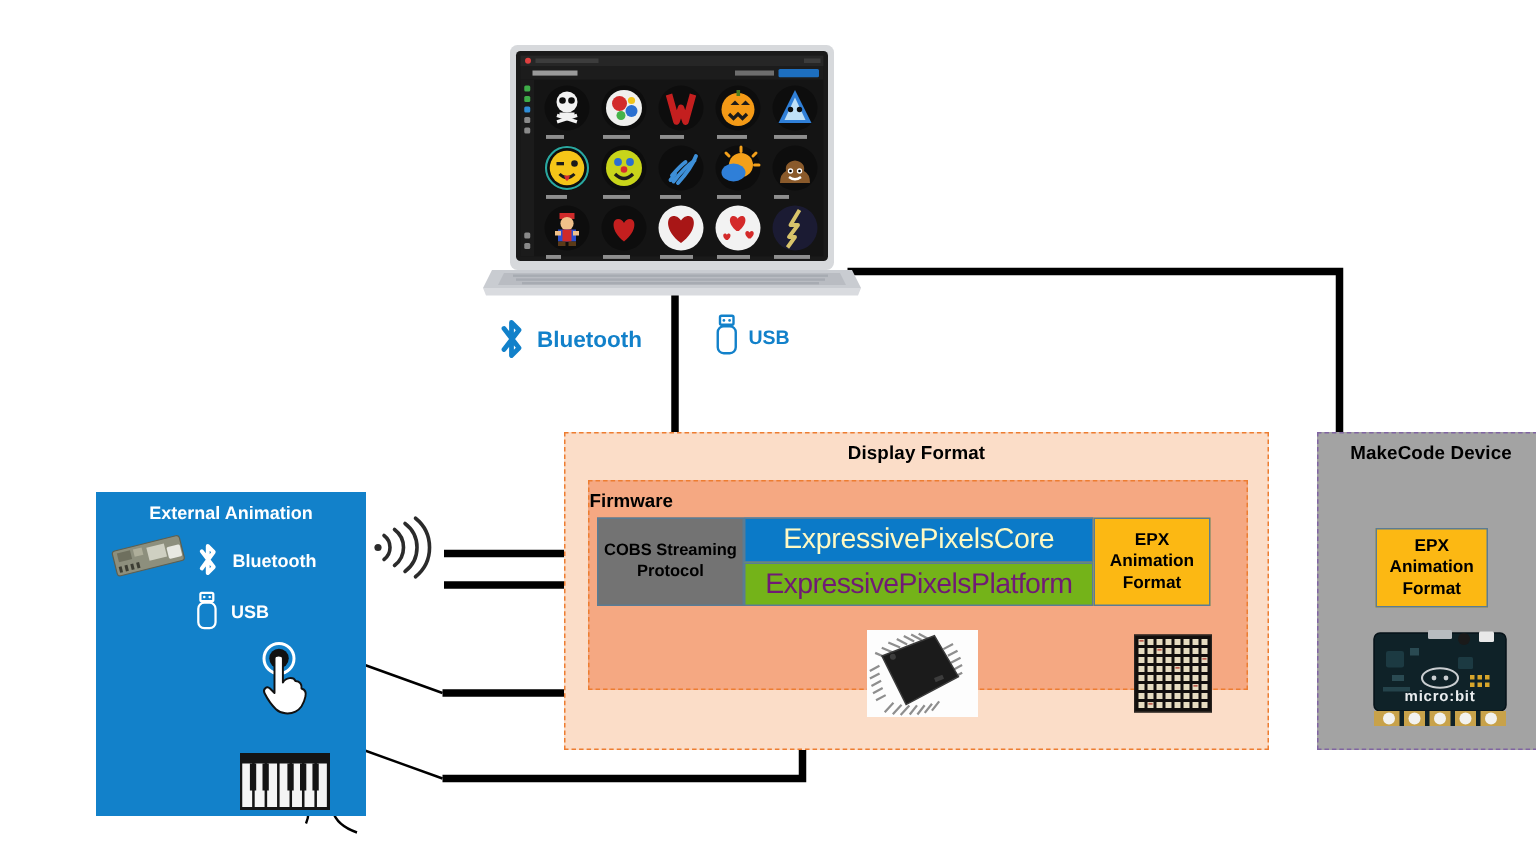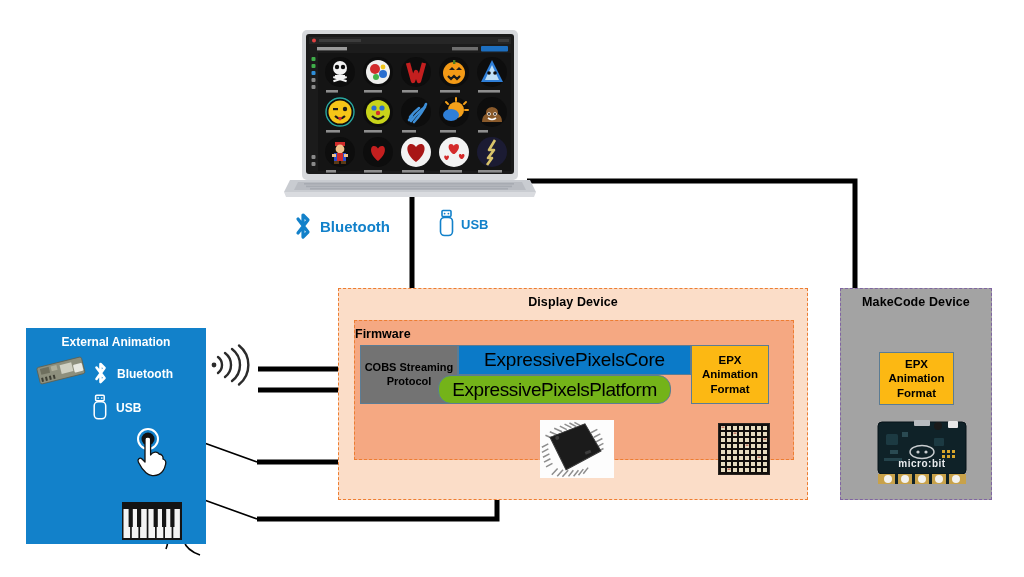--- a/index.html
+++ b/index.html
@@ -1,41 +1,41 @@
 <!DOCTYPE html>
 <html><head>
 <meta charset="utf-8">
 <style>
   html,body{margin:0;padding:0;background:#ffffff;}
   body{width:1024px;height:577px;position:relative;overflow:hidden;
        font-family:"Liberation Sans","DejaVu Sans",sans-serif;color:#000;}
-  #canvas{position:absolute;inset:0;width:832px;height:577px;}
+  #canvas{position:absolute;inset:0;width:832px;height:577px;margin-left:38px;}
   .abs{position:absolute;box-sizing:border-box;}
 
   
   .display-device{left:338px;top:288px;width:470px;height:212px;
       background:#FBDDC8;border:1.5px dashed #ED7D31;}
   .firmware{left:354px;top:320px;width:440px;height:140px;
       background:#F5A882;border:1.5px dashed #ED7D31;}
   .makecode-device{left:840px;top:288px;width:152px;height:212px;
       background:#a3a3a3;border:1.5px dashed #8064A2;}
   .device-title{width:100%;text-align:center;font-size:12.5px;font-weight:bold;
       padding-top:6px;letter-spacing:.1px;}
   .firmware-title{width:100%;text-align:left;font-size:12.5px;font-weight:bold;
       padding-top:6px;}
 
   
   .blk{position:absolute;box-sizing:border-box;border:1px solid #5B7C94;
        display:flex;align-items:center;justify-content:center;text-align:center;}
   .cobs{left:360px;top:345px;width:98px;height:59px;background:#737373;
         font-size:11px;font-weight:bold;line-height:1.25;padding:0 3px;}
   .core{left:458px;top:345px;width:233px;height:30px;background:#0B7AC8;
-        font-size:19px;color:#000000;letter-spacing:-.2px;}
-  .platform{left:438px;top:375px;width:233px;height:29px;background:#74B319;
-        font-size:19px;color:#000000;letter-spacing:-.4px;border-radius:13px;}
+        font-size:19px;color:#fef9c3;letter-spacing:-.2px;}
+  .platform{left:458px;top:375px;width:233px;height:29px;background:#74B319;
+        font-size:19px;color:#701a75;letter-spacing:-.4px;}
   .epx-fw{left:691px;top:345px;width:78px;height:59px;background:#FCB813;
         font-size:11.5px;font-weight:bold;line-height:1.25;padding:0 2px;}
   .epx-mc{left:879px;top:352px;width:75px;height:53px;background:#FCB813;
         font-size:11.5px;font-weight:bold;line-height:1.25;padding:0 2px;}
 
   
   .external{left:26px;top:328px;width:180px;height:216px;background:#1281CA;}
   .external .ext-title{width:100%;text-align:center;color:#fff;font-size:12px;
       font-weight:bold;padding-top:7px;}
   .ext-row{position:absolute;display:flex;align-items:center;gap:8px;color:#fff;
@@ -362,21 +362,21 @@
     <g fill="none" stroke="#2b2b2b" stroke-width="2.4" stroke-linecap="round">
       <path d="M10,13 a10,10 0 0 1 0,16"></path>
       <path d="M17,9 a15,15 0 0 1 0,24"></path>
       <path d="M24,5 a20,20 0 0 1 0,32"></path>
       <path d="M31,1.5 a25,25 0 0 1 0,39"></path>
     </g>
     <circle cx="6" cy="21" r="2.4" fill="#2b2b2b"></circle>
   </svg>
 
   <div class="abs display-device">
-    <div class="device-title">Display Device</div>
+    <div class="device-title">Display Format</div>
   </div>
 
   <div class="abs firmware">
     <div class="firmware-title">Firmware</div>
   </div>
 
   <div class="blk cobs">
     <span>COBS Streaming Protocol</span>
   </div>
   <div class="blk core">

